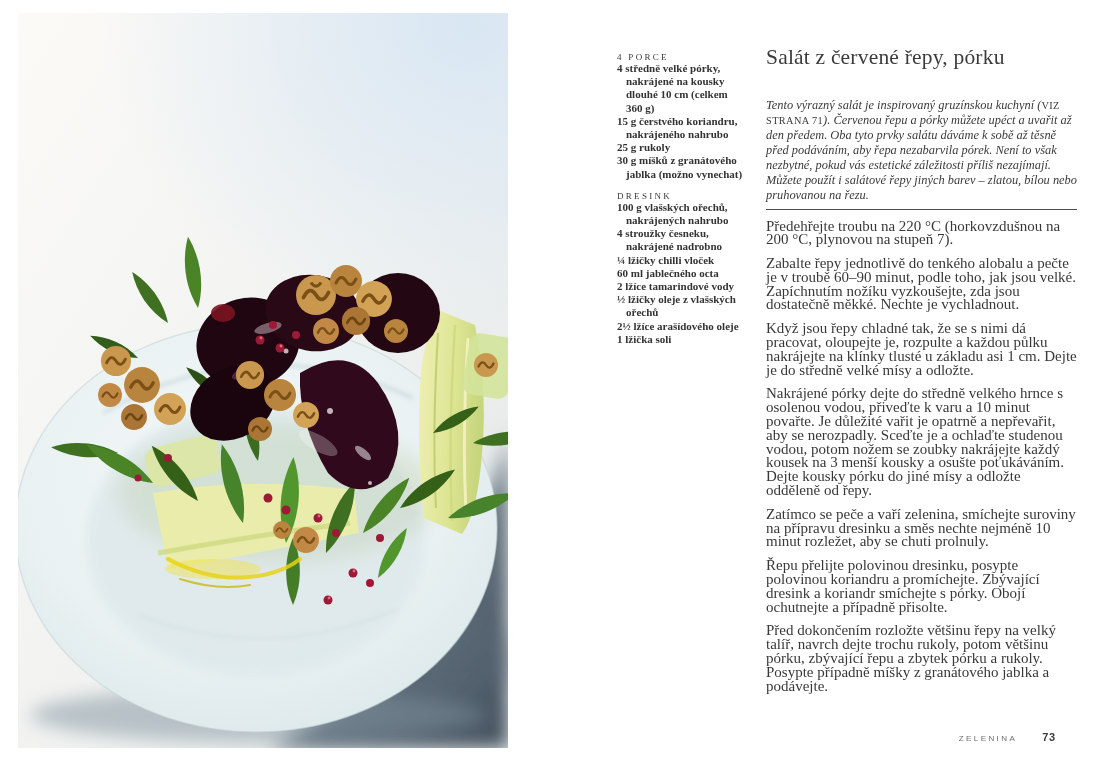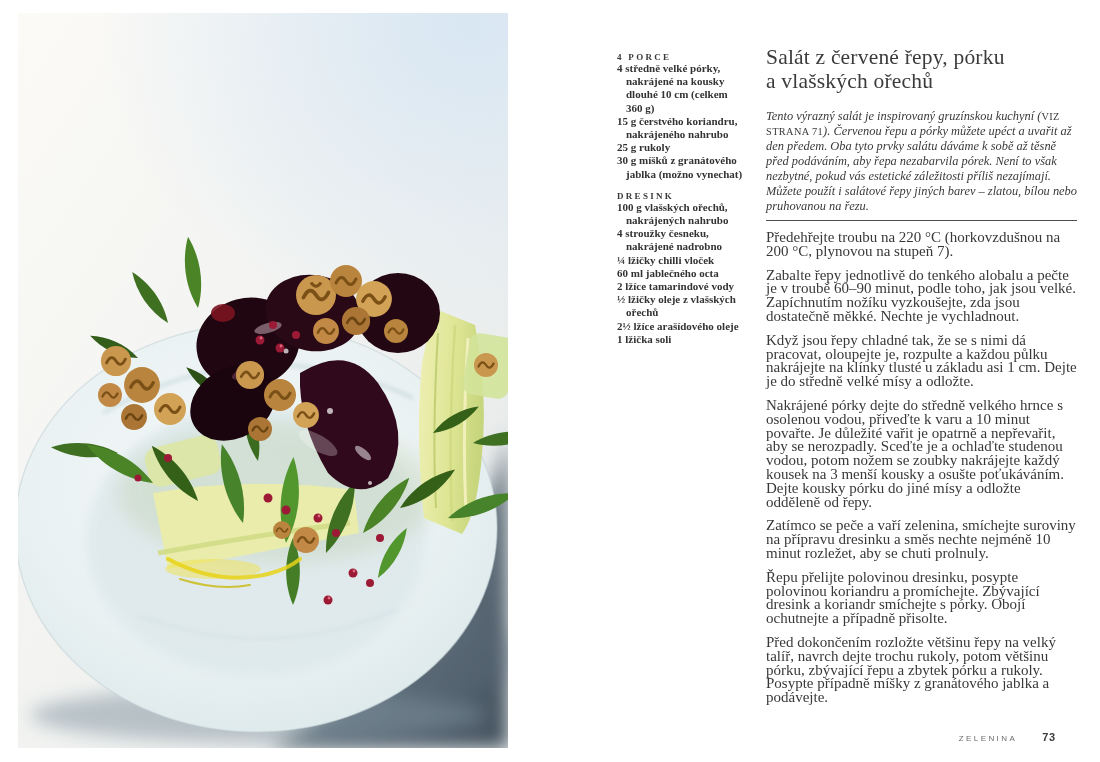--- a/index.html
+++ b/index.html
@@ -12,42 +12,42 @@
   .photo{
     position:absolute;left:18px;top:13px;width:490px;height:735px;
   }
   .photo svg{display:block;}
 
   
   .meta{
     position:absolute;left:617px;top:52px;width:128px;
   }
   .kicker{
-    font-size:9px;font-weight:bold;letter-spacing:2.3px;
+    font-size:9px;font-weight:normal;letter-spacing:2.3px;
     color:#3a3a3a;line-height:10px;
   }
   ul.ing{
     list-style:none;margin:0;padding:0;
     font-weight:bold;font-size:11px;line-height:13.2px;color:#333;
   }
   ul.ing li{padding-left:9px;text-indent:-9px;}
   .ing-first{margin-top:61px;}
   .dressing-head{margin-top:10px;}
   .ing-second{margin-top:9px;}
 
   
   .main{
     position:absolute;left:766px;top:46px;width:311px;
   }
   h1.title{
     margin:0;font-weight:normal;color:#3b3b3b;
     font-size:21.5px;line-height:23.5px;letter-spacing:0.2px;
   }
   .intro{
-    margin:16px 0 0 0;font-style:italic;
+    margin:28px 0 0 0;font-style:italic;
     font-size:12.4px;line-height:15px;color:#3a3a3a;
   }
   .intro .sc{
     font-style:normal;font-size:10.3px;letter-spacing:0.4px;
   }
   hr.rule{
     margin:6px 0 0 0;border:none;border-top:1px solid #4c4c4c;width:100%;
   }
   p.step{
     margin:10px 0 0 0;font-size:15px;line-height:13.8px;color:#383838;
@@ -305,21 +305,21 @@
     <li>60 ml jablečného octa</li>
     <li>2 lžíce tamarindové vody</li>
     <li>½ lžičky oleje z vlašských ořechů</li>
     <li>2½ lžíce arašídového oleje</li>
     <li>1 lžička soli</li>
   </ul>
 </div>
 
 <div class="main">
   <h1 class="title"><span>Salát z červené řepy, pórku</span><br>
-  <span>a vlašských ořechů</span></h1>
+  </h1>
 
   <p class="intro"><span>Tento výrazný salát je inspirovaný gruzínskou kuchyní (</span><span class="sc">VIZ STRANA 71</span><span>). Červenou řepu a pórky můžete upéct a uvařit až den předem. Oba tyto prvky salátu dáváme k sobě až těsně před podáváním, aby řepa nezabarvila pórek. Není to však nezbytné, pokud vás estetické záležitosti příliš nezajímají. Můžete použít i salátové řepy jiných barev – zlatou, bílou nebo pruhovanou na řezu.</span></p>
 
   <hr class="rule">
 
   <p class="step">Předehřejte troubu na 220 °C (horkovzdušnou na 200 °C, plynovou na stupeň 7).</p>
   <p class="step">Zabalte řepy jednotlivě do tenkého alobalu a pečte je v troubě 60–90 minut, podle toho, jak jsou velké. Zapíchnutím nožíku vyzkoušejte, zda jsou dostatečně měkké. Nechte je vychladnout.</p>
   <p class="step">Když jsou řepy chladné tak, že se s nimi dá pracovat, oloupejte je, rozpulte a každou půlku nakrájejte na klínky tlusté u základu asi 1 cm. Dejte je do středně velké mísy a odložte.</p>
   <p class="step">Nakrájené pórky dejte do středně velkého hrnce s osolenou vodou, přiveďte k varu a 10 minut povařte. Je důležité vařit je opatrně a nepřevařit, aby se nerozpadly. Sceďte je a ochlaďte studenou vodou, potom nožem se zoubky nakrájejte každý kousek na 3 menší kousky a osušte poťukáváním. Dejte kousky pórku do jiné mísy a odložte odděleně od řepy.</p>
   <p class="step">Zatímco se peče a vaří zelenina, smíchejte suroviny na přípravu dresinku a směs nechte nejméně 10 minut rozležet, aby se chuti prolnuly.</p>

